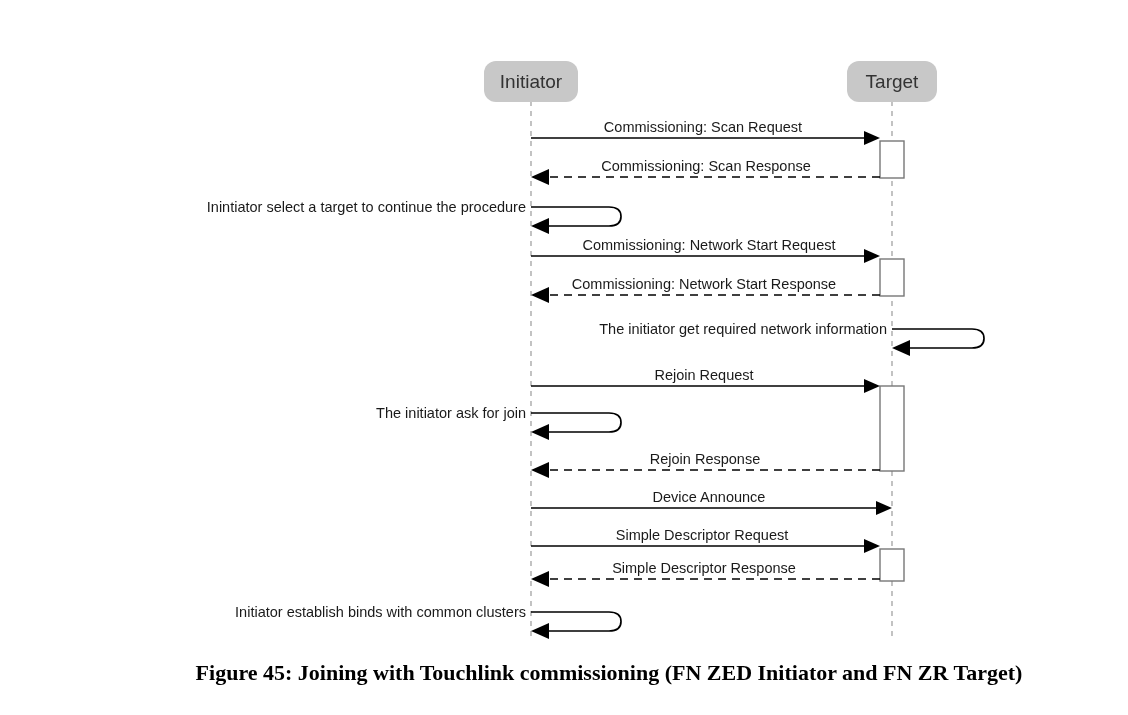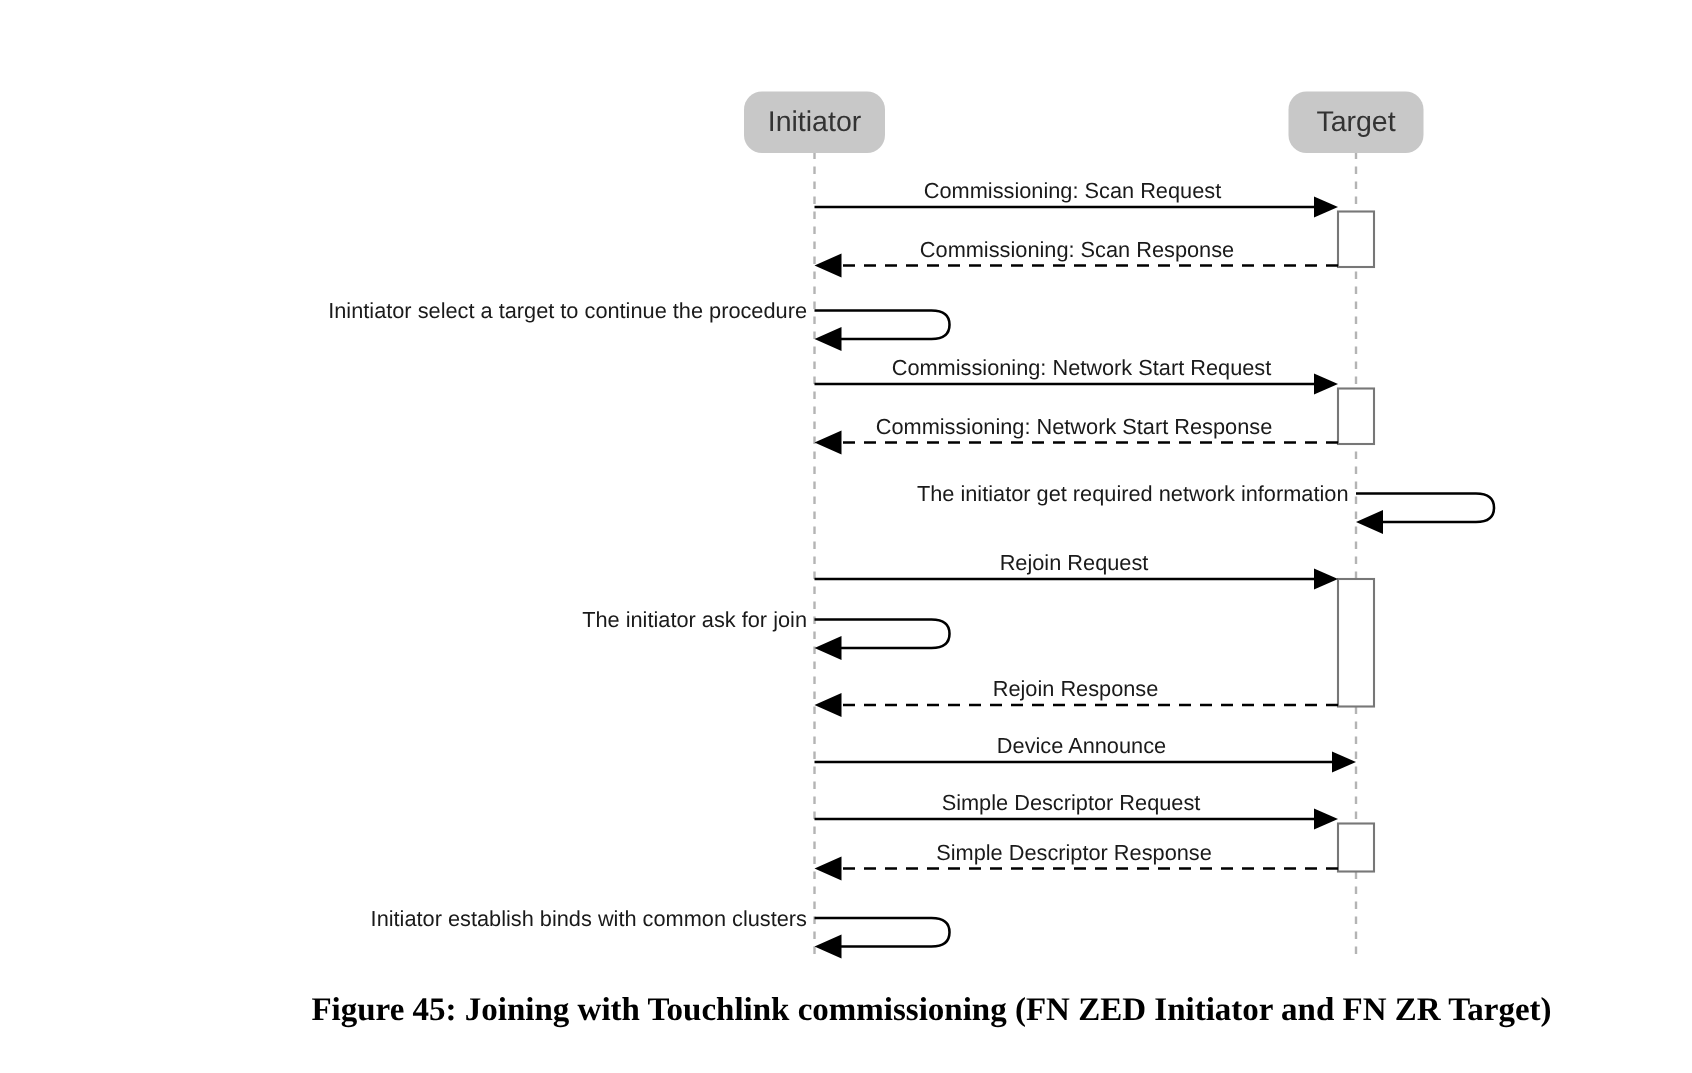--- a/index.html
+++ b/index.html
@@ -11,21 +11,21 @@
   body {
     width: 1128px;
     height: 715px;
     font-family: "Liberation Sans", sans-serif;
     color: #000000;
     overflow: hidden;
     position: relative;
   }
   #diagram-root {
     position: absolute;
-    left: 16px;
+    left: 4px;
     top: 0;
     width: 1104px;
     height: 715px;
     text-decoration: underline;
   }
   svg#seq-svg {
     display: block;
     width: 1128px;
     height: 715px;
   }

